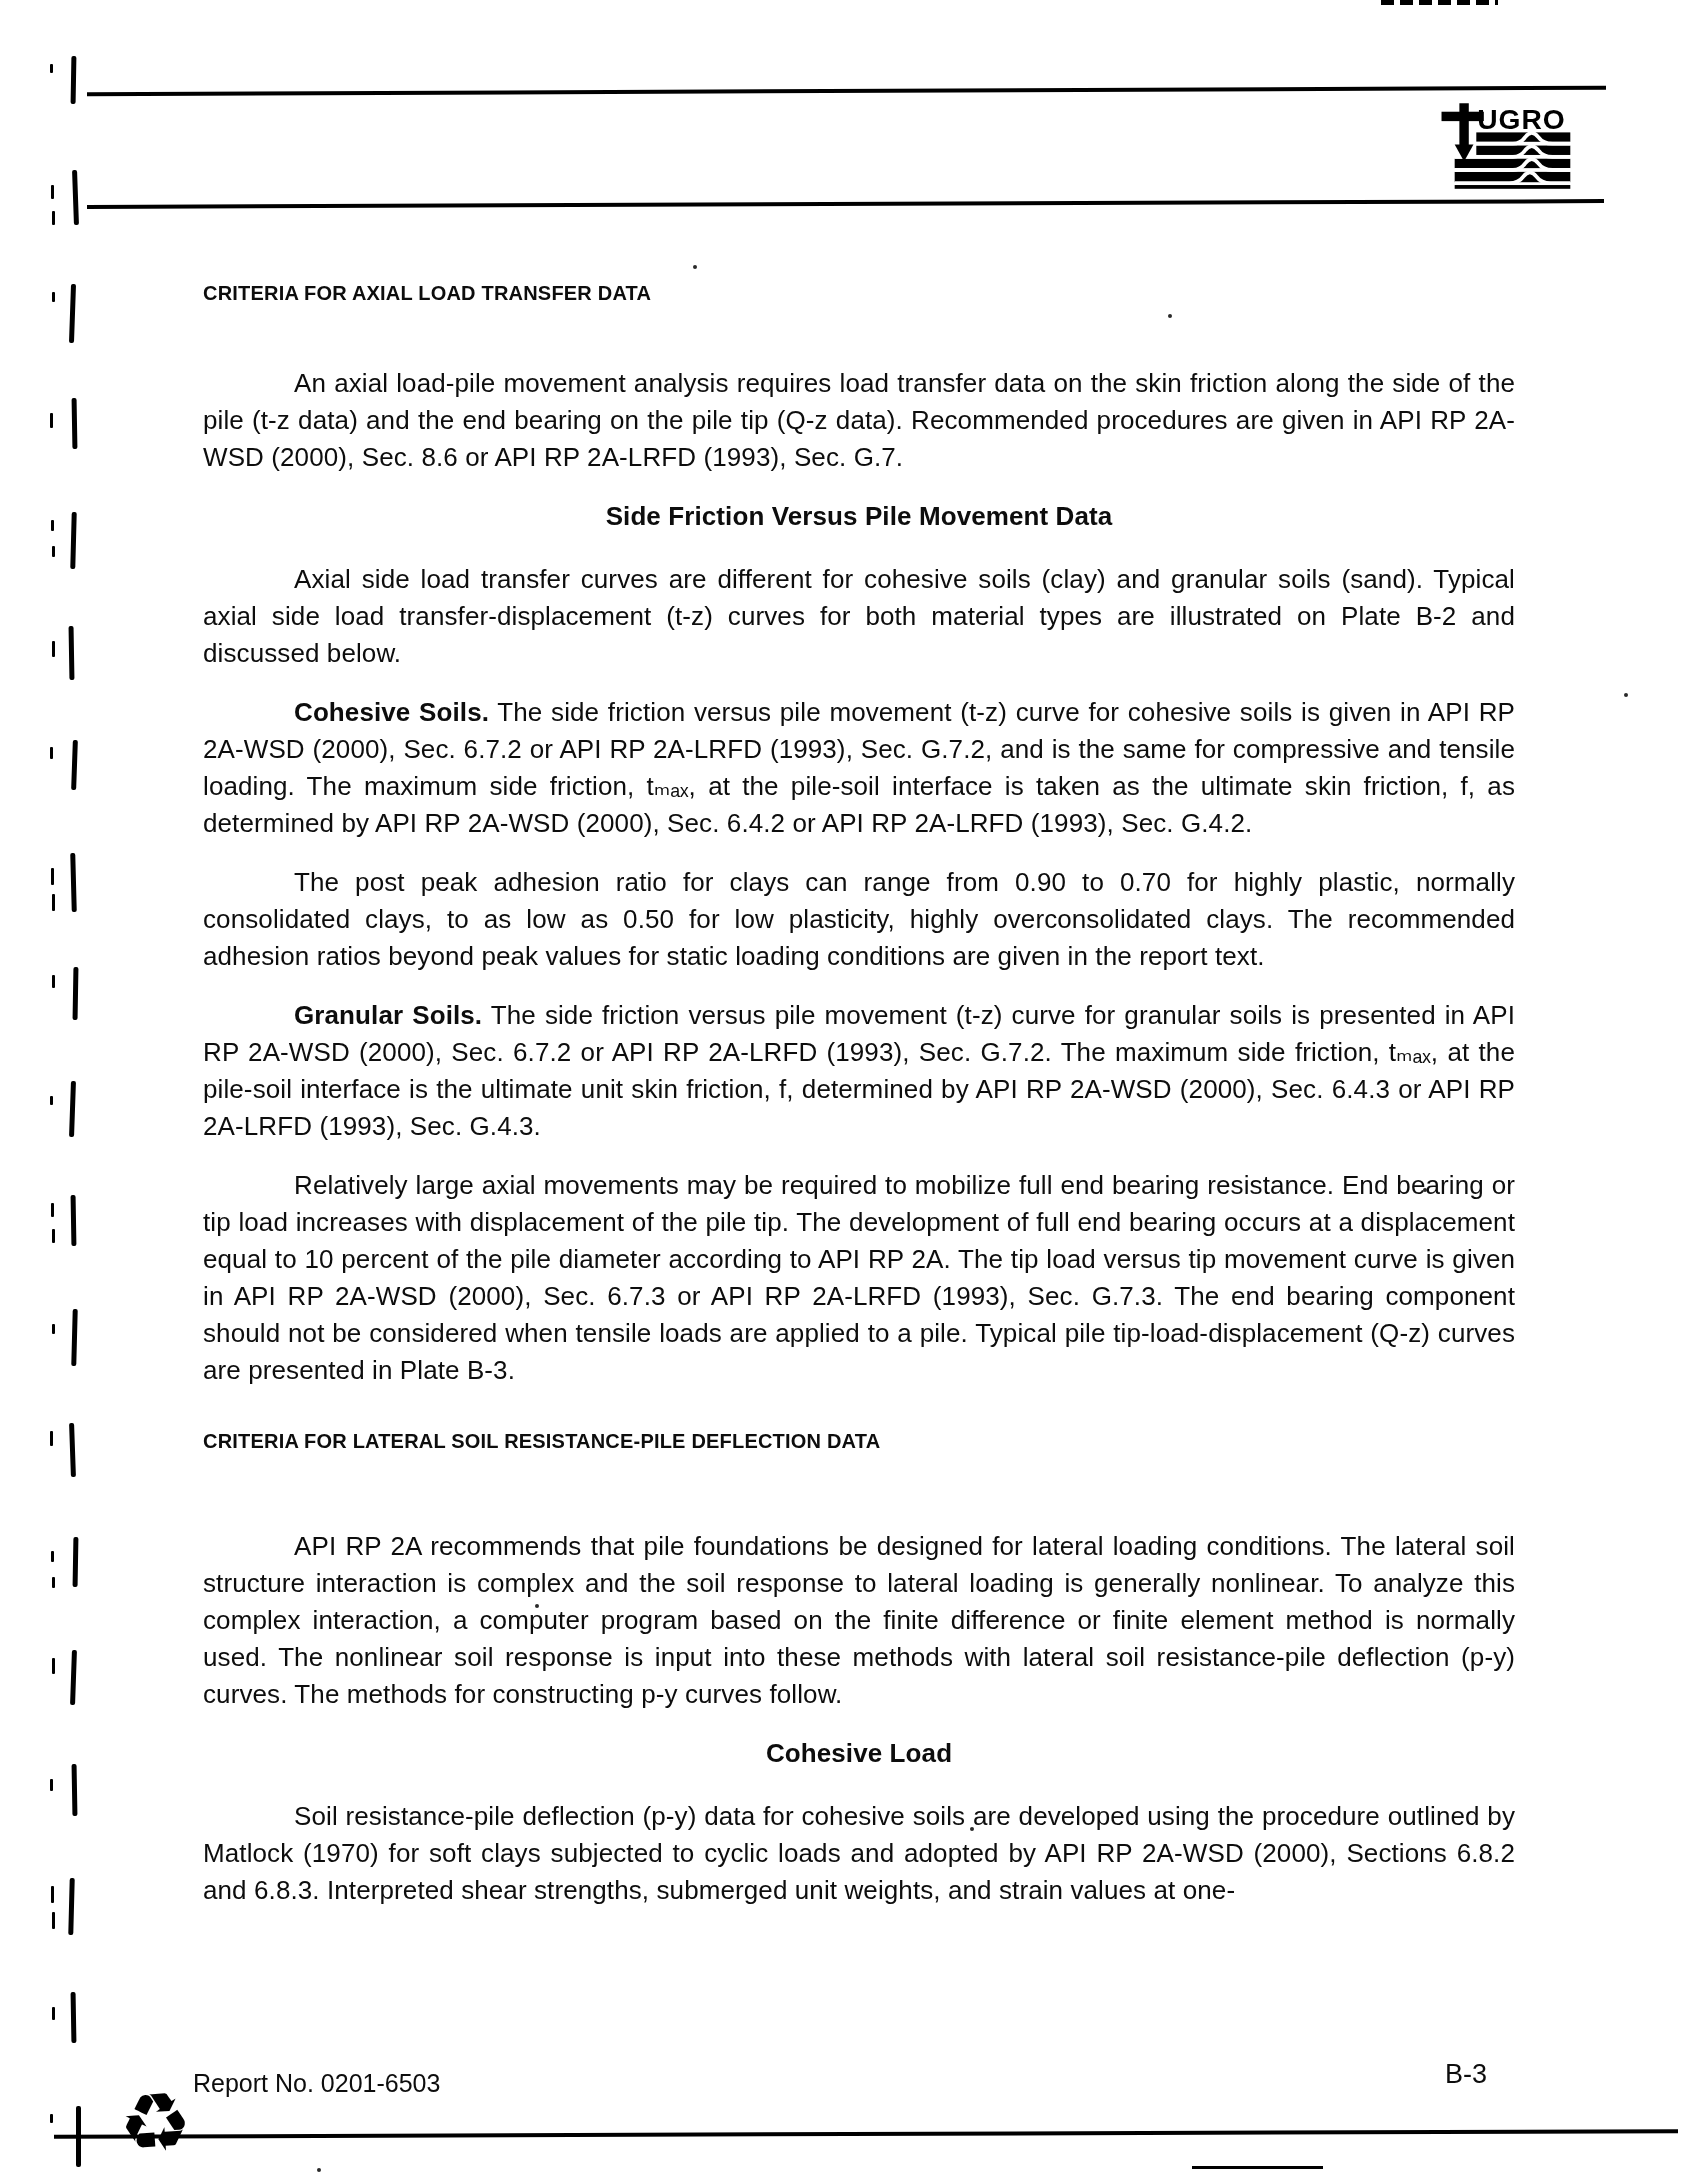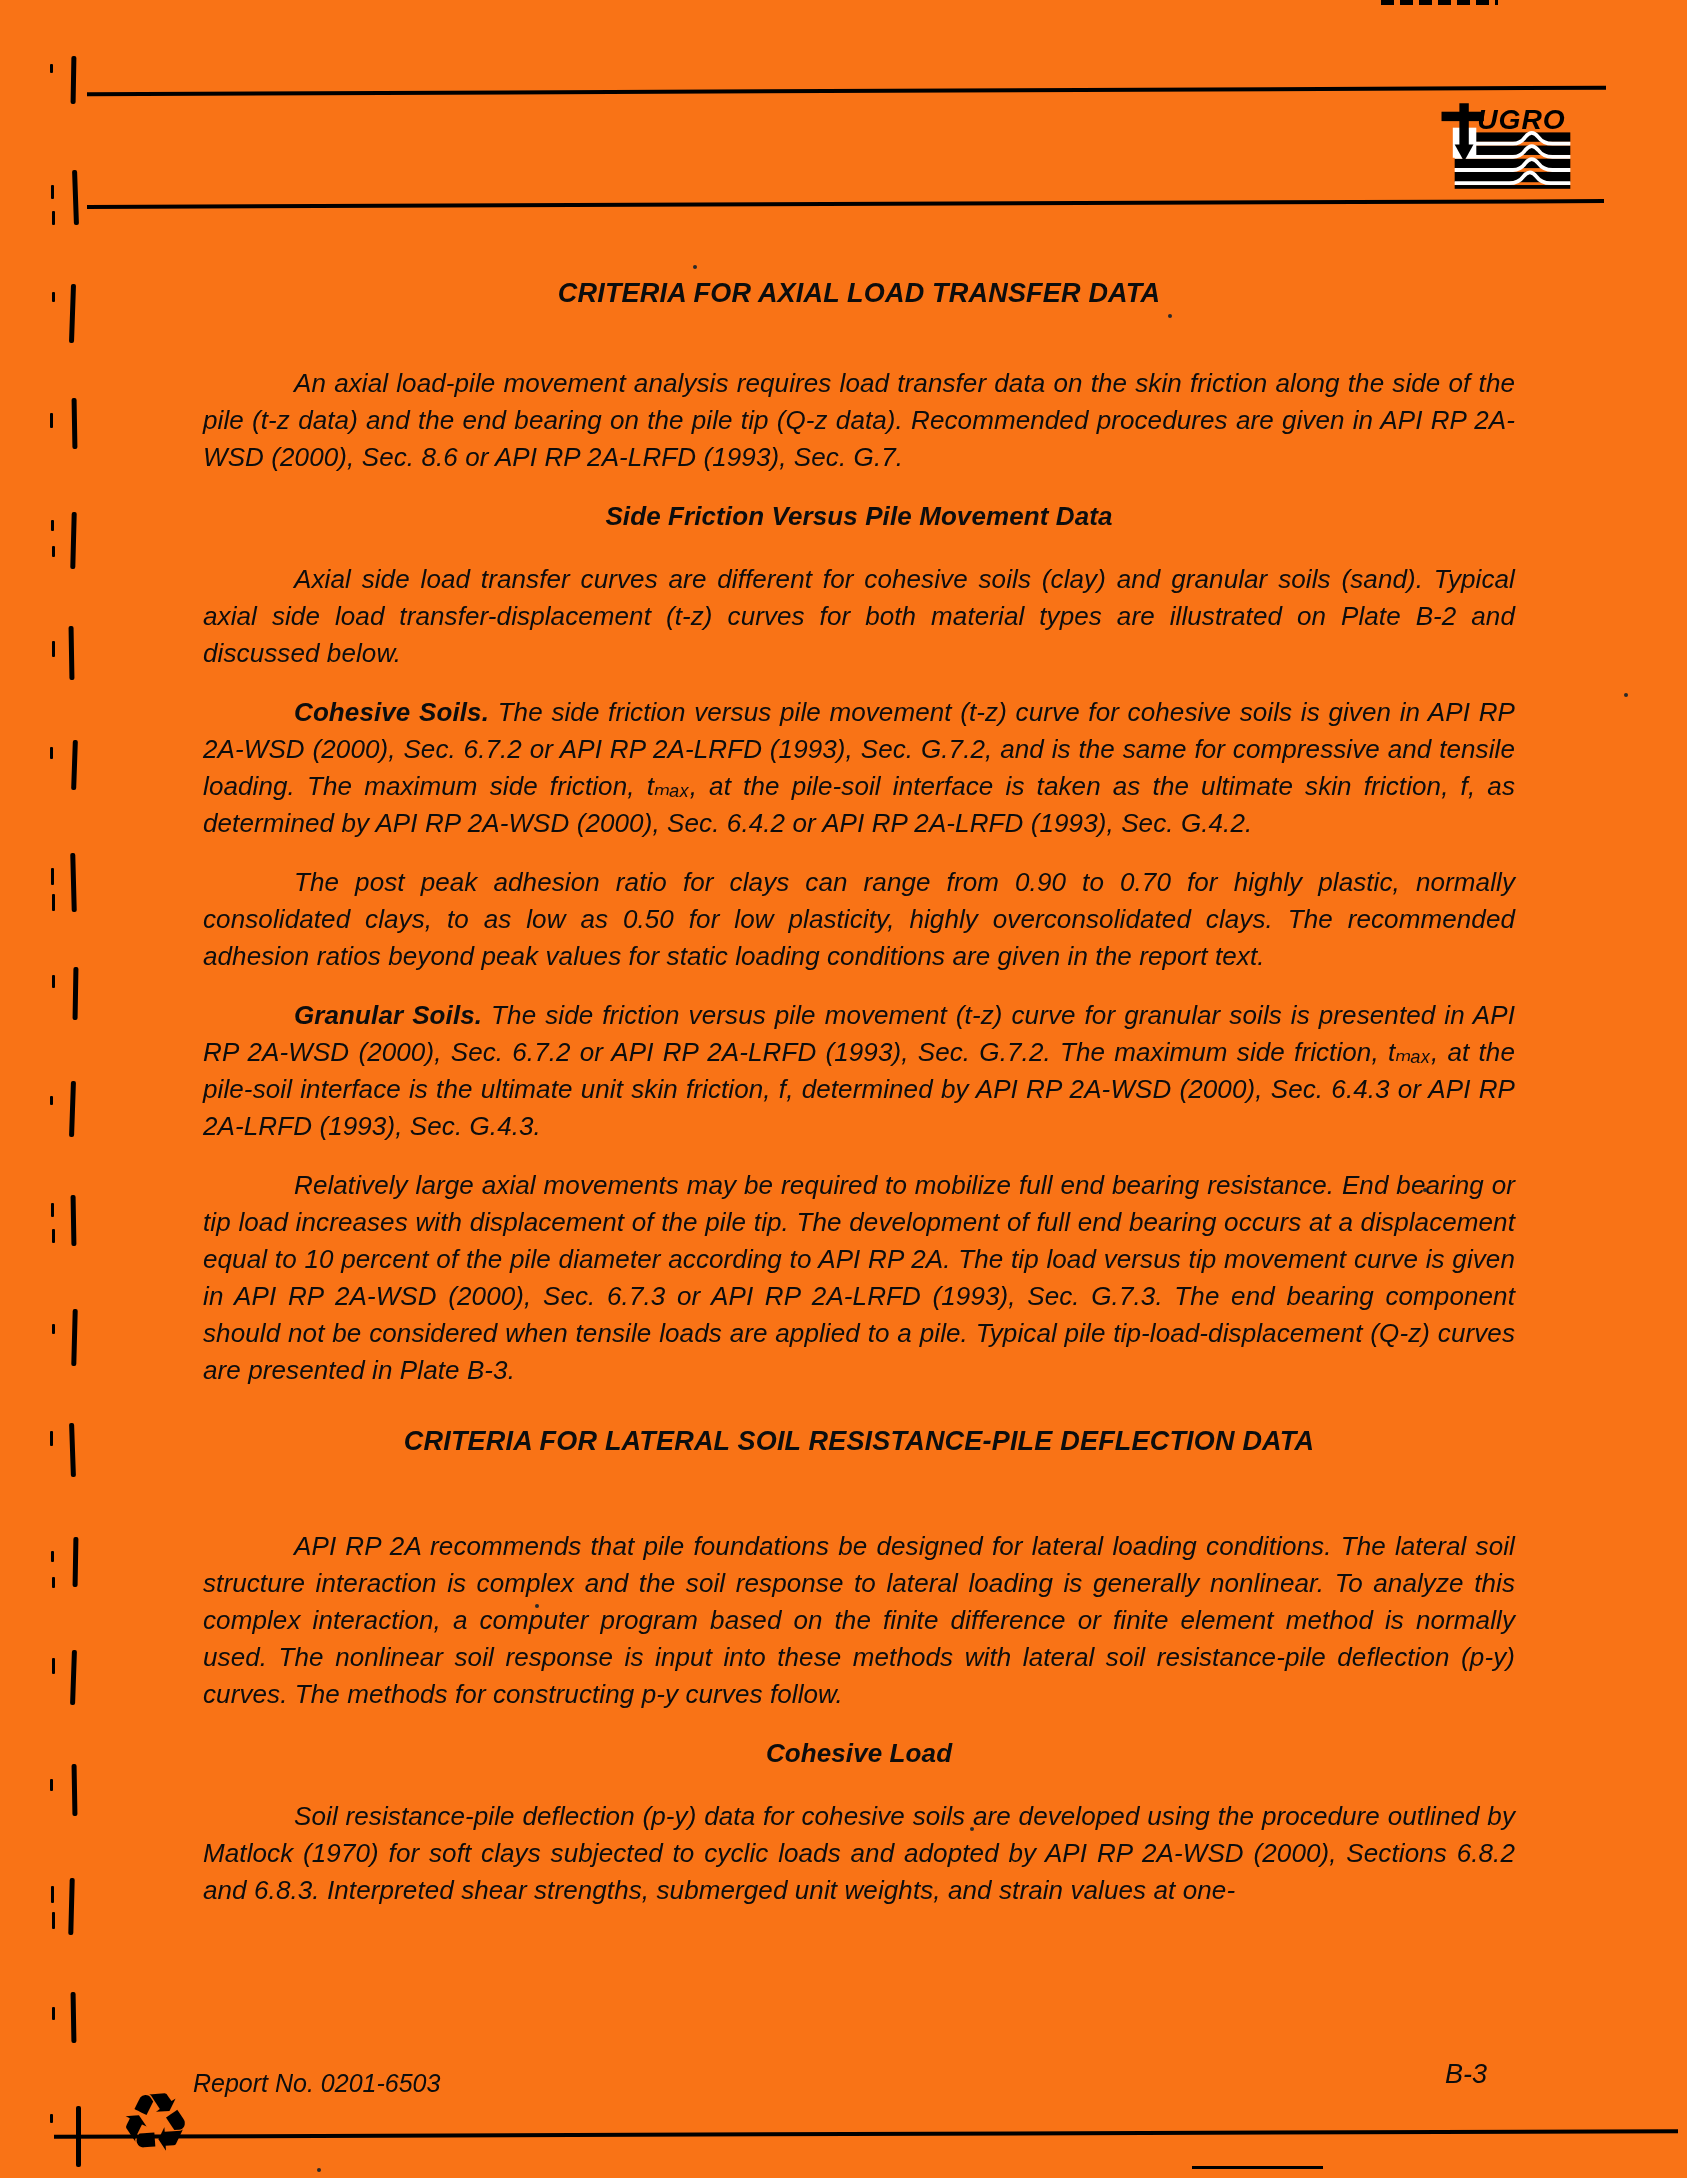--- a/index.html
+++ b/index.html
@@ -1,44 +1,43 @@
 <!DOCTYPE html>
 <html><head>
 <meta charset="utf-8">
 <style>
   html,body{margin:0;padding:0;background:#e8e8e8;}
   .page{
     position:relative;
     width:1687px;height:2178px;
-    background:#f97316;
+    background:#ffffff;
     overflow:hidden;
     font-family:"Liberation Sans","DejaVu Sans",sans-serif;
     color:#0d0d0d;
-    font-style:italic;
   }
   
   .rule{position:absolute;background:#000;}
   .rule-top{left:87px;top:89px;width:1519px;height:4px;transform:rotate(-0.25deg);}
   .rule-top2{left:87px;top:202px;width:1517px;height:4px;transform:rotate(-0.22deg);}
   .rule-bottom{left:54px;top:2132px;width:1624px;height:4px;transform:rotate(-0.2deg);}
   .rule-stub{left:1192px;top:2166px;width:131px;height:3px;}
   .edge-fragment{
     position:absolute;left:1381px;top:0;width:117px;height:5px;
     background:repeating-linear-gradient(90deg,#000 0 13px,transparent 13px 19px);
   }
   
   .logo{position:absolute;left:1434px;top:98px;width:141px;height:97px;}
   
   .content{
     position:absolute;left:203px;top:275px;width:1312px;
     font-size:26px;line-height:37px;text-align:justify;
     letter-spacing:0.1px;
   }
   .doc-title{
-    font-weight:bold;font-size:27px;text-align:center;
+    font-weight:bold;font-size:20px;
     margin:0 0 53px 0;letter-spacing:0.2px;
   }
   .doc-title.second{margin:34px 0 68px 0;}
   .content p{margin:0 0 22px 0;text-indent:91px;}
   .subhead{
     font-weight:bold;text-align:center;text-indent:0;
     margin:14px 0 26px 0;
   }
   .lead{font-weight:bold;}
   

